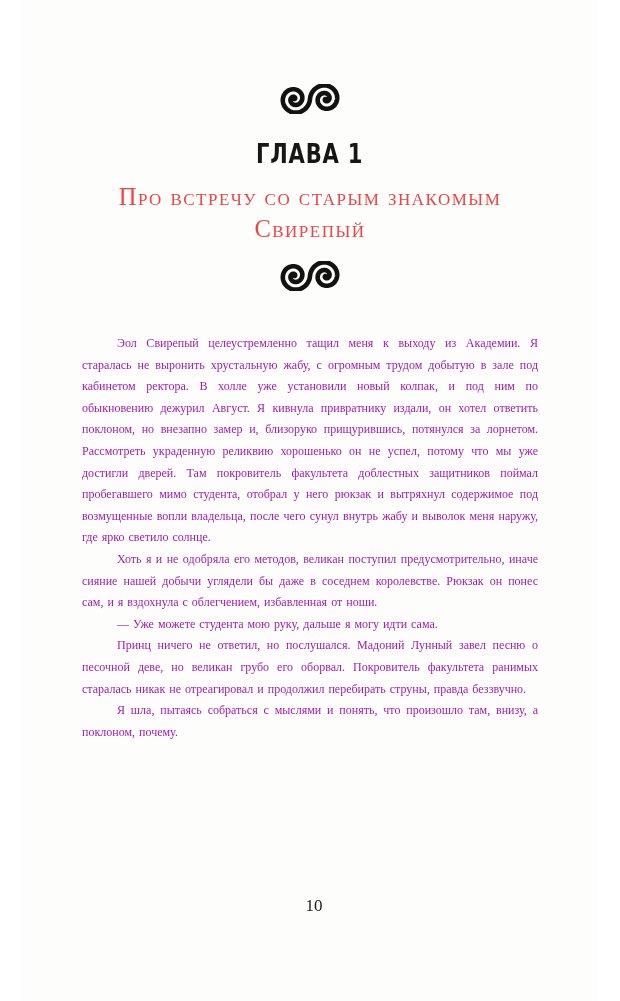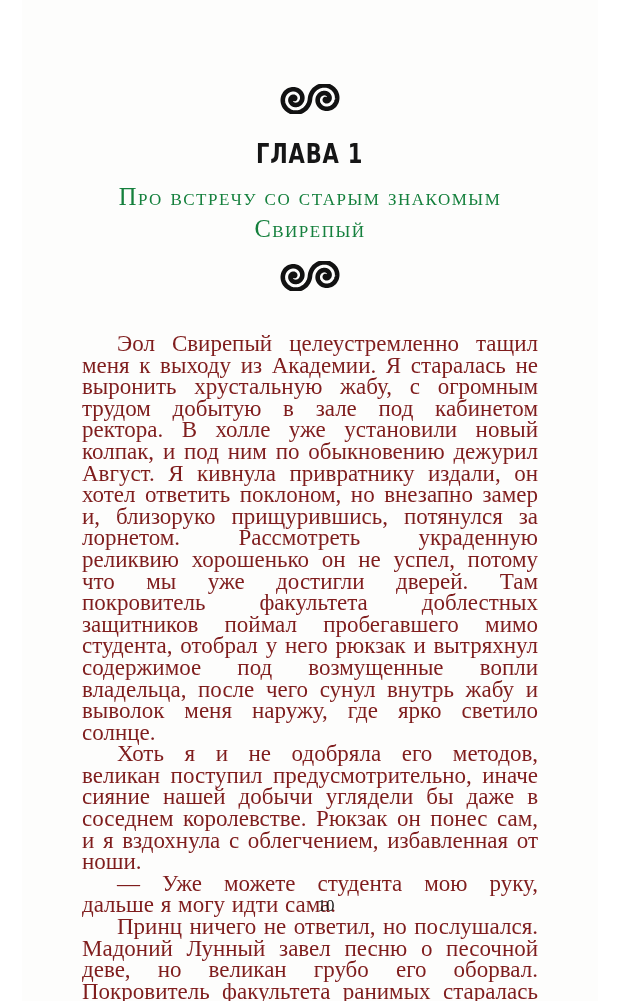--- a/index.html
+++ b/index.html
@@ -39,38 +39,38 @@
     transform-origin: center;
     white-space: nowrap;
   }
   .chapter-title {
     margin-top: 13px;
     text-align: center;
     font-variant: small-caps;
     font-size: 24.5px;
     line-height: 32px;
     letter-spacing: 1.5px;
-    color: #15803d;
+    color: #ef4444;
   }
   .body-text {
     margin: 42px 60px 0 60px;
   }
   .body-text p {
     margin: 0;
     text-align: justify;
     text-indent: 35px;
-    font-size: 23px;
+    font-size: 12px;
     line-height: 21.6px;
     word-spacing: 1px;
-    color: #7f1d1d;
+    color: #a21caf;
   }
   .page-number {
     position: absolute;
     top: 896px;
-    left: 16px;
+    left: 4px;
     width: 100%;
     text-align: center;
     font-size: 17px;
     color: #1d1d1d;
   }
   .spiral-path {
     fill: none;
     stroke: #121212;
     stroke-width: 4.6;
     stroke-linecap: round;

